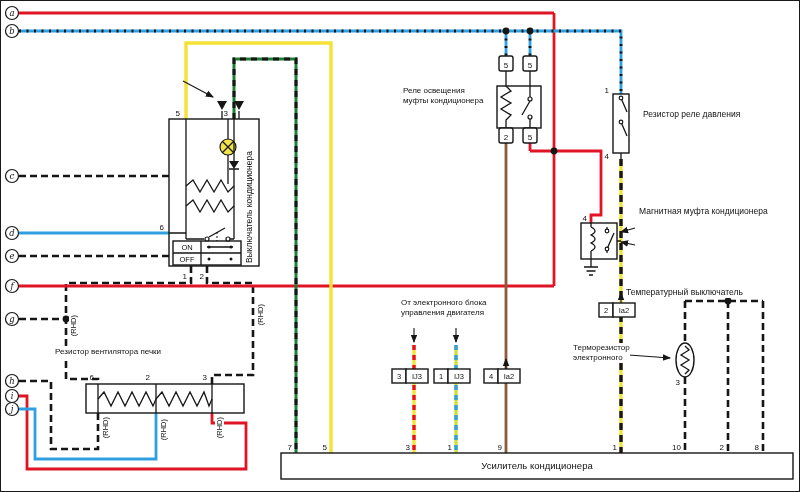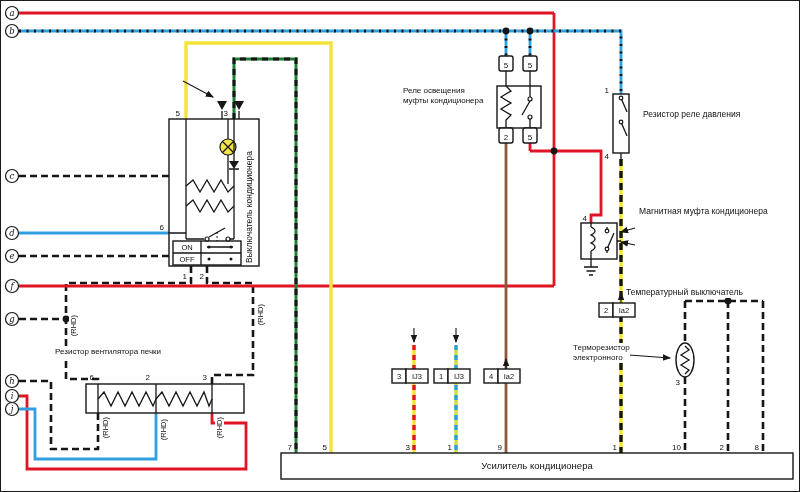--- a/index.html
+++ b/index.html
@@ -267,20 +267,24 @@
 <div class="lbl s8" style="left:402px;top:85px;">
   <div>Реле освещения</div>
   <div>муфты кондиционера</div>
 </div>
 
 <div class="lbl" style="left:642px;top:108px;">Резистор реле давления</div>
 
 <div class="lbl" style="left:638px;top:205px;">Магнитная муфта кондиционера</div>
 <div class="lbl" style="left:625px;top:238px;margin-top:48px;">Температурный выключатель</div>
 
+<div class="lbl s8" style="left:400px;top:297px;">
+  <div>От электронного блока</div>
+  <div>управления двигателя</div>
+</div>
 
 <div class="lbl s8" style="left:572px;top:342px;">
   <div>Терморезистор</div>
   <div>электронного</div>
 </div>
 
 <div class="lbl s8" style="left:54px;top:346px;text-align:center;">
   <div>Резистор вентилятора печки</div>
 </div>
 

